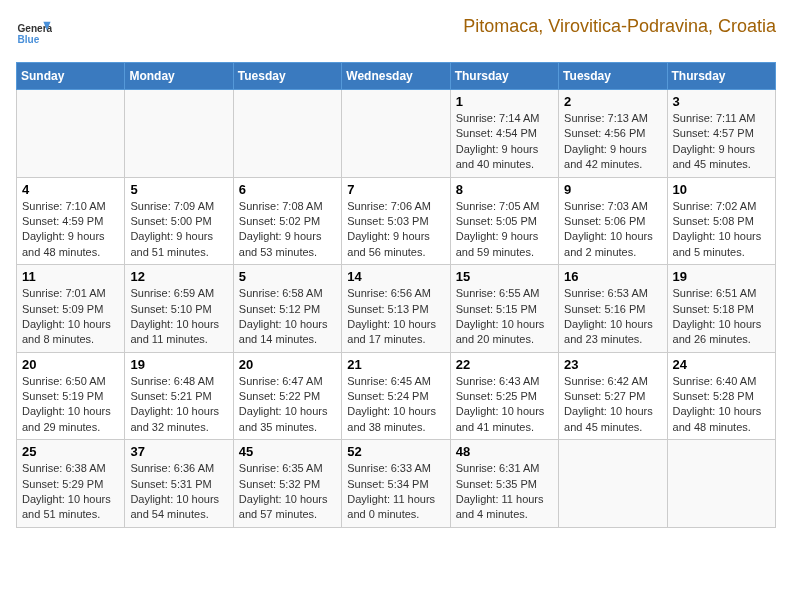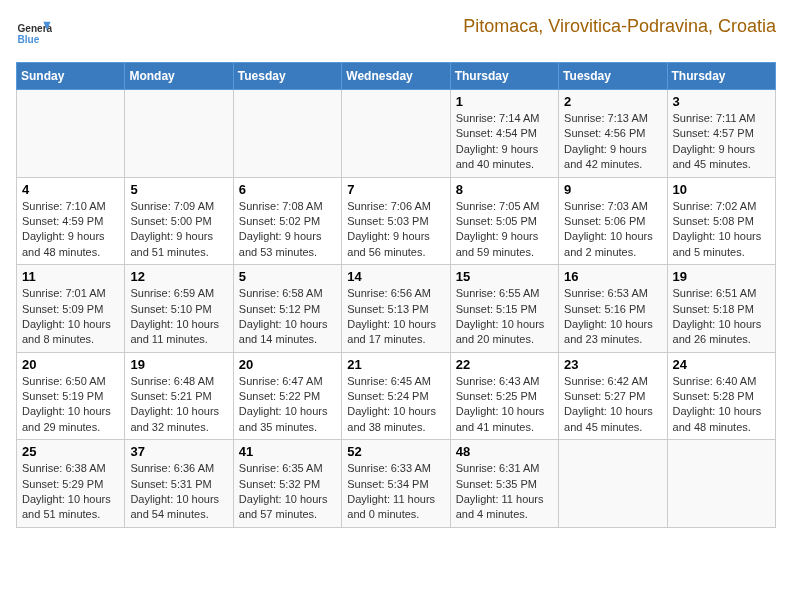--- a/index.html
+++ b/index.html
@@ -217,21 +217,21 @@
       <tr>
         <td>
           <span class="day-number">25</span>
           <div class="day-info">Sunrise: 6:38 AM<br>Sunset: 5:29 PM<br>Daylight: 10 hours and 51 minutes.</div>
         </td>
         <td>
           <span class="day-number">37</span>
           <div class="day-info">Sunrise: 6:36 AM<br>Sunset: 5:31 PM<br>Daylight: 10 hours and 54 minutes.</div>
         </td>
         <td>
-          <span class="day-number">41</span>
+          <span class="day-number">45</span>
           <div class="day-info">Sunrise: 6:35 AM<br>Sunset: 5:32 PM<br>Daylight: 10 hours and 57 minutes.</div>
         </td>
         <td>
           <span class="day-number">52</span>
           <div class="day-info">Sunrise: 6:33 AM<br>Sunset: 5:34 PM<br>Daylight: 11 hours and 0 minutes.</div>
         </td>
         <td>
           <span class="day-number">48</span>
           <div class="day-info">Sunrise: 6:31 AM<br>Sunset: 5:35 PM<br>Daylight: 11 hours and 4 minutes.</div>
         </td>

